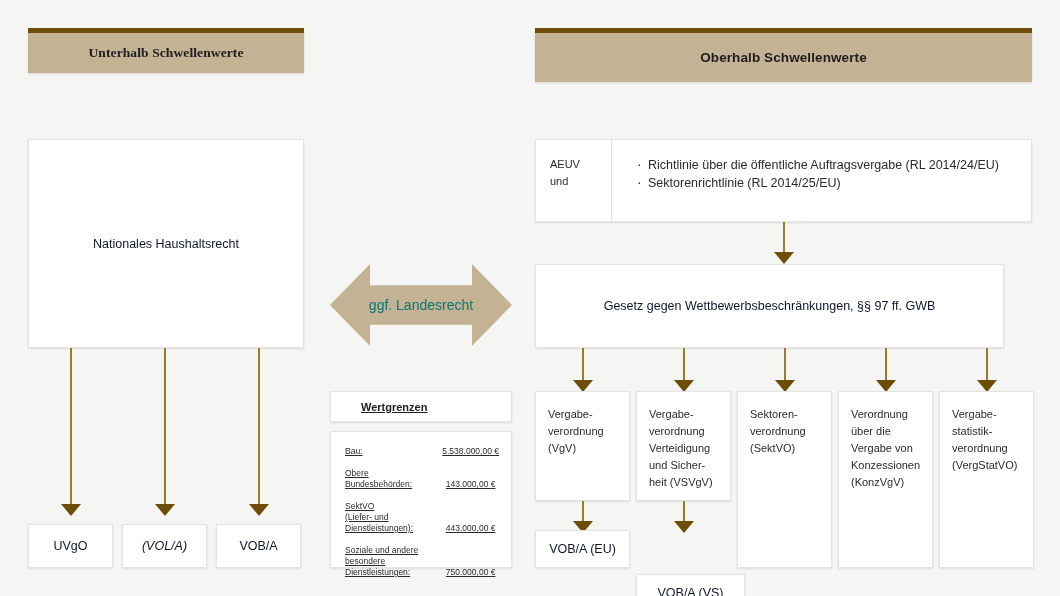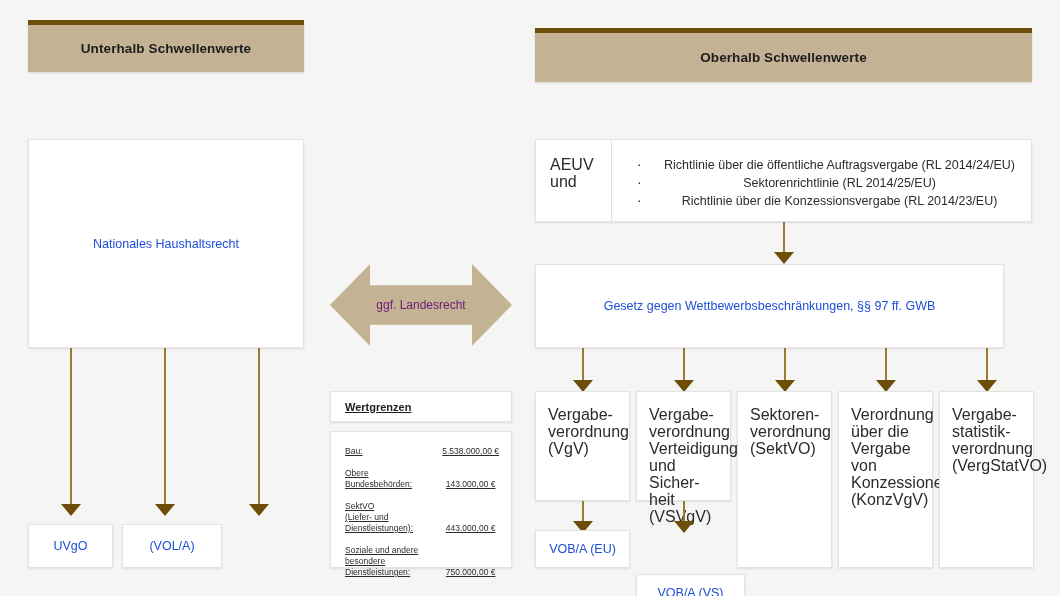--- a/index.html
+++ b/index.html
@@ -49,27 +49,27 @@
   }
 
   
   .center-text {
     width: 100%;
     height: 100%;
     display: flex;
     align-items: center;
     justify-content: center;
     font-size: 12.5px;
-    color: #1d4ed8;
+    color: #0f172a;
     text-align: right;
     padding: 0 6px;
     box-sizing: border-box;
   }
   .box-text {
-    font-size: 16px;
+    font-size: 11px;
     line-height: 17px;
     color: #2b2b2b;
   }
 
   
   #aeuv-row {
     display: flex;
     padding: 0;
   }
   .aeuv-left {
@@ -87,21 +87,20 @@
     list-style: none;
     margin: 0;
     padding: 0;
   }
   .bullet-list li {
     font-size: 12.5px;
     line-height: 18px;
     color: #2b2b2b;
     position: relative;
     padding-left: 12px;
-    text-align: center;
   }
   .bullet-list li::before {
     content: "\00B7";
     position: absolute;
     left: 1px;
     top: -1px;
     font-size: 14px;
     color: #2b2b2b;
   }
 
@@ -137,29 +136,29 @@
   }
   #landesrecht-arrow .shape {
     position: absolute;
     inset: 0;
     background: #c3b293;
     -webkit-clip-path: polygon(0% 50%, 22% 0%, 22% 26%, 78% 26%, 78% 0%, 100% 50%, 78% 100%, 78% 74%, 22% 74%, 22% 100%);
     clip-path: polygon(0% 50%, 22% 0%, 22% 26%, 78% 26%, 78% 0%, 100% 50%, 78% 100%, 78% 74%, 22% 74%, 22% 100%);
   }
   #landesrecht-arrow .label {
     position: relative;
-    font-size: 12px;
-    color: #701a75;
+    font-size: 14px;
+    color: #0f766e;
   }
 
   
   #wertgrenzen-title-card {
     display: flex;
     align-items: center;
-    padding-left: 14px;
+    padding-left: 30px;
     box-sizing: border-box;
   }
   #wertgrenzen-title-card .label {
     font-size: 11px;
     font-weight: bold;
     text-decoration: underline;
     color: #1d1d1d;
   }
   #wertgrenzen-values-card {
     padding: 14px 12px 10px 14px;
@@ -182,21 +181,21 @@
     white-space: nowrap;
     padding-left: 6px;
   }
   table.wg tr:last-child td { padding-bottom: 0; }
 </style>
 </head>
 <body>
 
 <div class="canvas">
 
-  <div class="section-header" id="hdr-left" style="left:28px; top:20px; width:276px; height:52px;">
+  <div class="section-header" id="hdr-left" style="left:28px; top:28px; width:276px; height:45px;font-family:Liberation Serif, serif;">
     <span class="label">Unterhalb Schwellenwerte</span>
   </div>
 
   <div class="section-header" id="hdr-right" style="left:535px; top:28px; width:497px; height:54px;">
     <span class="label">Oberhalb Schwellenwerte</span>
   </div>
 
   <div class="card" id="nationales-box" style="left:28px; top:139px; width:276px; height:209px;">
     <div class="center-text">Nationales Haushaltsrecht</div>
   </div>
@@ -210,22 +209,25 @@
     <div class="head" style="top:156px;"></div>
   </div>
   <div class="arrow-v" style="left:248px; top:348px; width:22px; height:168px;">
     <div class="shaft" style="height:156px;"></div>
     <div class="head" style="top:156px;"></div>
   </div>
 
   <div class="card" style="left:28px; top:524px; width:85px; height:44px;">
     <div class="center-text">UVgO</div>
   </div>
-  <div class="card" style="left:122px; top:524px; width:100px; height:44px;">
+  <div class="card" style="left:122px; top:524px; width:85px; height:44px;font-style:italic;">
     <div class="center-text">(VOL/A)</div>
+  </div>
+  <div class="card" style="left:216px; top:524px; width:85px; height:44px;">
+    <div class="center-text">VOB/A</div>
   </div>
 
   <div id="landesrecht-arrow" style="left:330px; top:264px; width:182px; height:82px;">
     <div class="shape"></div>
     <span class="label">ggf. Landesrecht</span>
   </div>
 
   <div class="card" id="wertgrenzen-title-card" style="left:330px; top:391px; width:182px; height:31px;">
     <span class="label">Wertgrenzen</span>
   </div>
@@ -254,21 +256,20 @@
   </div>
 
   <div class="card" id="aeuv-row" style="left:535px; top:139px; width:497px; height:83px;">
     <div class="aeuv-left">
       <div class="box-text">AEUV<br>und</div>
     </div>
     <div class="aeuv-right">
       <ul class="bullet-list">
         <li>Richtlinie über die öffentliche Auftragsvergabe (RL 2014/24/EU)</li>
         <li>Sektorenrichtlinie (RL 2014/25/EU)</li>
-        <li>Richtlinie über die Konzessionsvergabe (RL 2014/23/EU)</li>
       </ul>
     </div>
   </div>
 
   <div class="arrow-v" style="left:773px; top:222px; width:22px; height:42px;">
     <div class="shaft" style="height:30px;"></div>
     <div class="head" style="top:30px;"></div>
   </div>
 
   <div class="card" id="gwb-box" style="left:535px; top:264px; width:469px; height:84px;">

